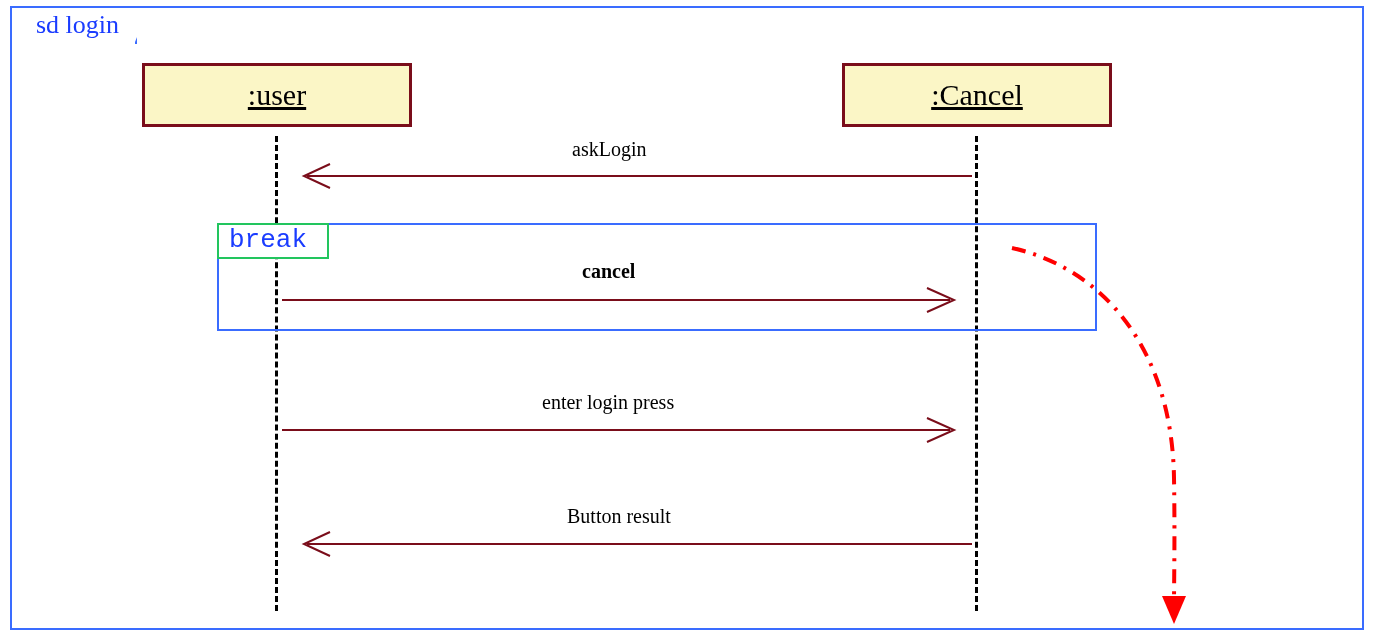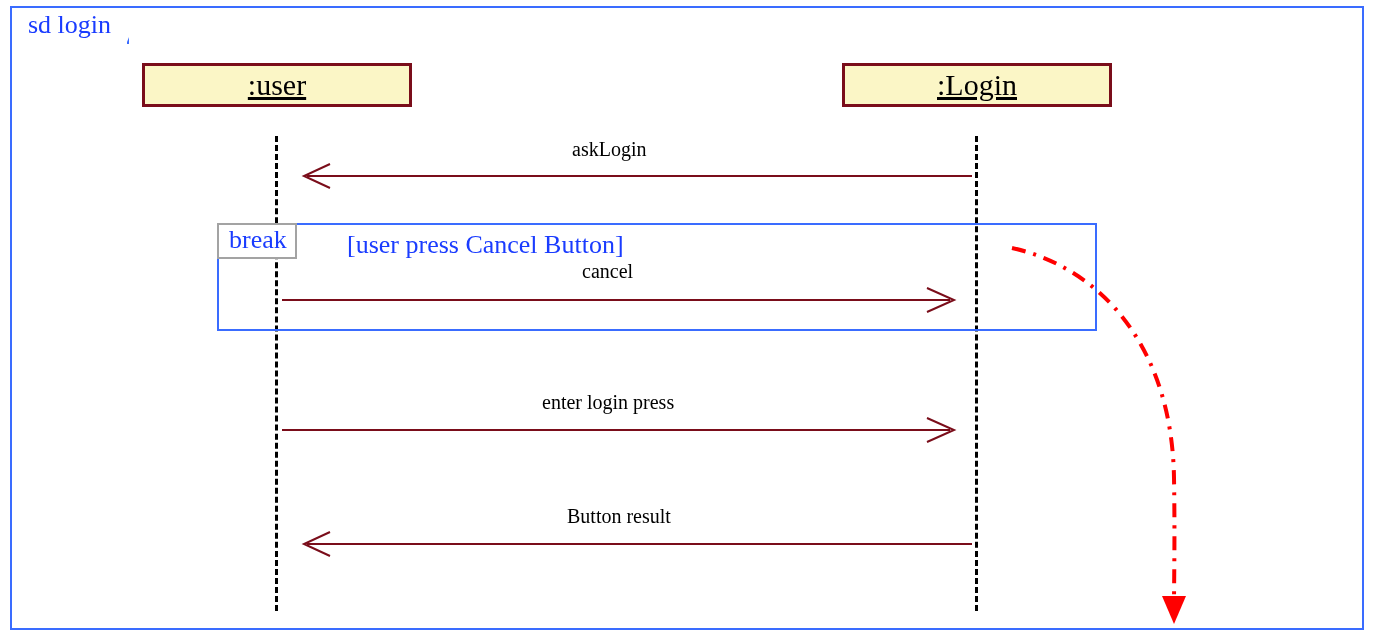--- a/index.html
+++ b/index.html
@@ -16,42 +16,42 @@
     width:1354px; height:624px;
     border:2px solid #3a6cff;
     box-sizing:border-box;
   }
   .frame-tab{
     position:absolute;
     left:-2px; top:-2px;
     border:2px solid #3a6cff;
     border-bottom:none;
     background:#fff;
-    padding:2px 16px 4px 16px;
+    padding:2px 16px 4px 24px;
     font-size:26px;
     color:#1a3cff;
     font-family:"Times New Roman",serif;
   }
   .frame-tab::after{
     content:"";
     position:absolute;
     right:-14px; top:0;
     width:0;height:0;
     border-top:34px solid #fff;
     border-right:14px solid transparent;
   }
 
   .lifeline-box{
     position:absolute;
     background:#fbf6c6;
     border:3px solid #7a0d1a;
     box-sizing:border-box;
     text-align:center;
     font-size:30px;
-    padding:2px 0;
+    padding:12px 0;
   }
   .lifeline-box span{
     text-decoration:underline;
     font-family:"Times New Roman",serif;
   }
   .lifeline-line{
     position:absolute;
     border-left:3px dashed #000;
     height:500px;
   }
@@ -59,26 +59,26 @@
   
   .fragment{
     position:absolute;
     border:2px solid #3a6cff;
     box-sizing:border-box;
     background:transparent;
   }
   .fragment-tab{
     position:absolute;
     left:-2px; top:-2px;
-    border:2px solid #a3a3a3;
+    border:2px solid #22c55e;
     background:#fff;
-    padding:0px 8px 2px 10px;
+    padding:0px 20px 2px 10px;
     font-size:26px;
     color:#1a3cff;
-    font-family:Liberation Serif, serif;
+    font-family:Liberation Mono, monospace;
   }
 
   .msg-label{
     position:absolute;
     font-size:20px;
     font-family:"Times New Roman",serif;
     color:#000;
     white-space:nowrap;
   }
   .guard{
@@ -98,37 +98,36 @@
 
 <div class="frame">
   <div class="frame-tab">
     <span>sd login</span>
   </div>
 
   <div class="lifeline-box" style="left:130px; top:55px; width:270px;">
     <span>:user</span>
   </div>
   <div class="lifeline-box" style="left:830px; top:55px; width:270px;">
-    <span>:Login</span>
+    <span>:Cancel</span>
   </div>
 
   <div class="lifeline-line" style="left:263px; top:128px; height:475px;"></div>
   <div class="lifeline-line" style="left:963px; top:128px; height:475px;"></div>
 
   <div class="fragment" style="left:205px; top:215px; width:880px; height:108px;">
     <div class="fragment-tab">
       <span>break</span>
     </div>
   </div>
 
   <div class="msg-label" style="left:560px; top:130px;">askLogin</div>
 
-  <div class="msg-label guard" style="left:335px; top:222px;">[user press Cancel Button]</div>
 
-  <div class="msg-label" style="left:570px; top:252px;">cancel</div>
+  <div class="msg-label" style="left:570px; top:252px;font-weight:bold;">cancel</div>
 
   <div class="msg-label" style="left:530px; top:383px;">enter login press</div>
 
   <div class="msg-label" style="left:555px; top:497px;">Button result</div>
 
   <svg class="arrows" viewBox="0 0 1350 620">
 
     <g>
       <line x1="960" y1="168" x2="295" y2="168" stroke="#7a0d1a" stroke-width="2"></line>
       <polyline points="318,156 292,168 318,180" fill="none" stroke="#7a0d1a" stroke-width="2"></polyline>

